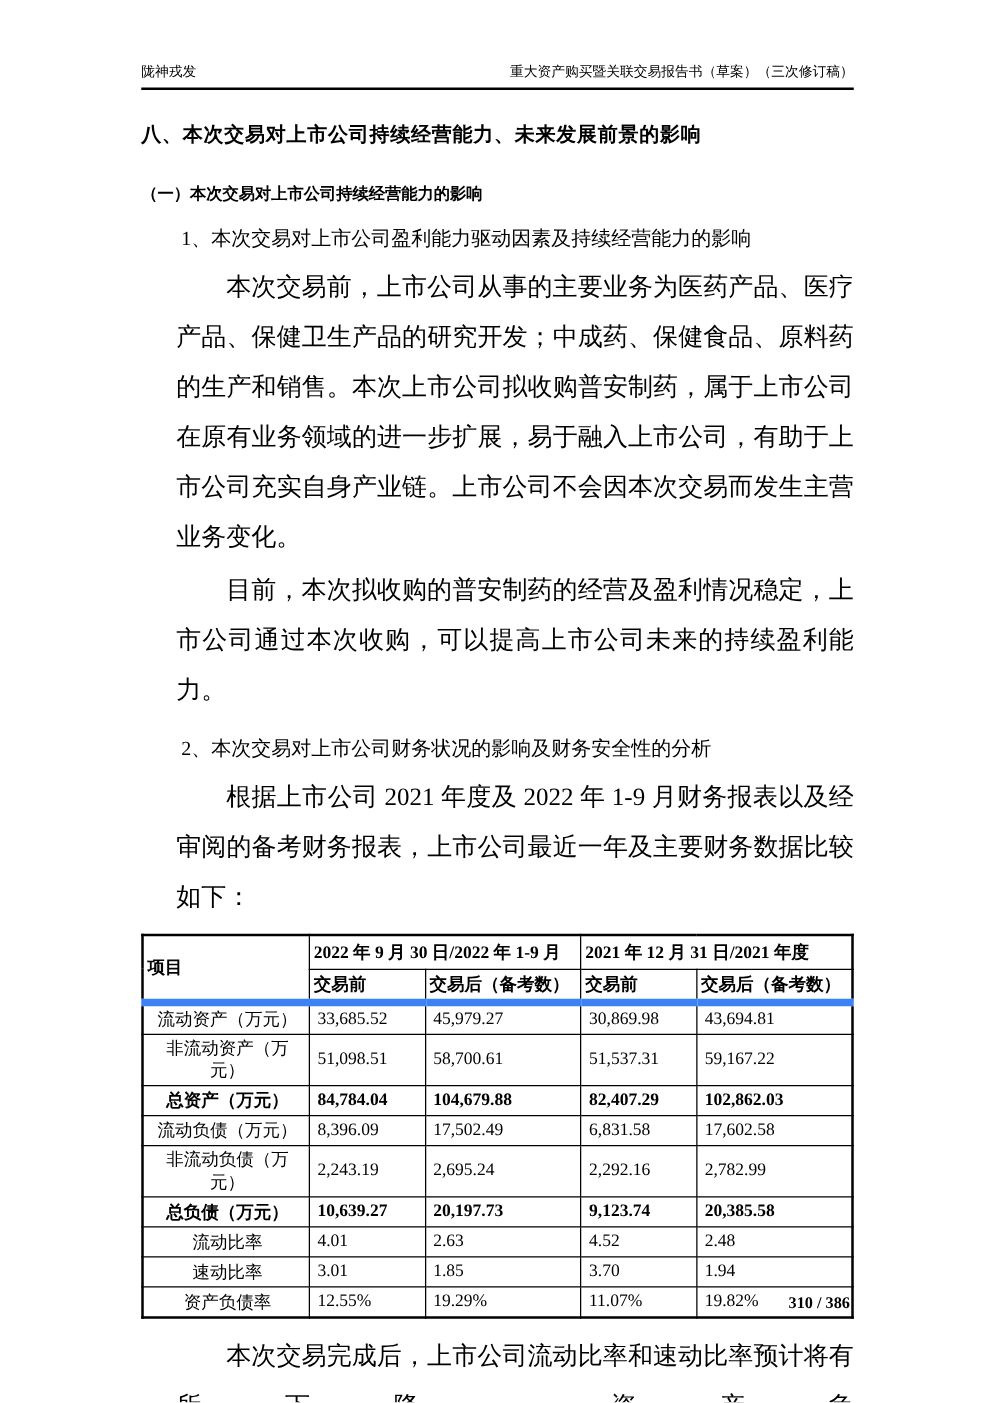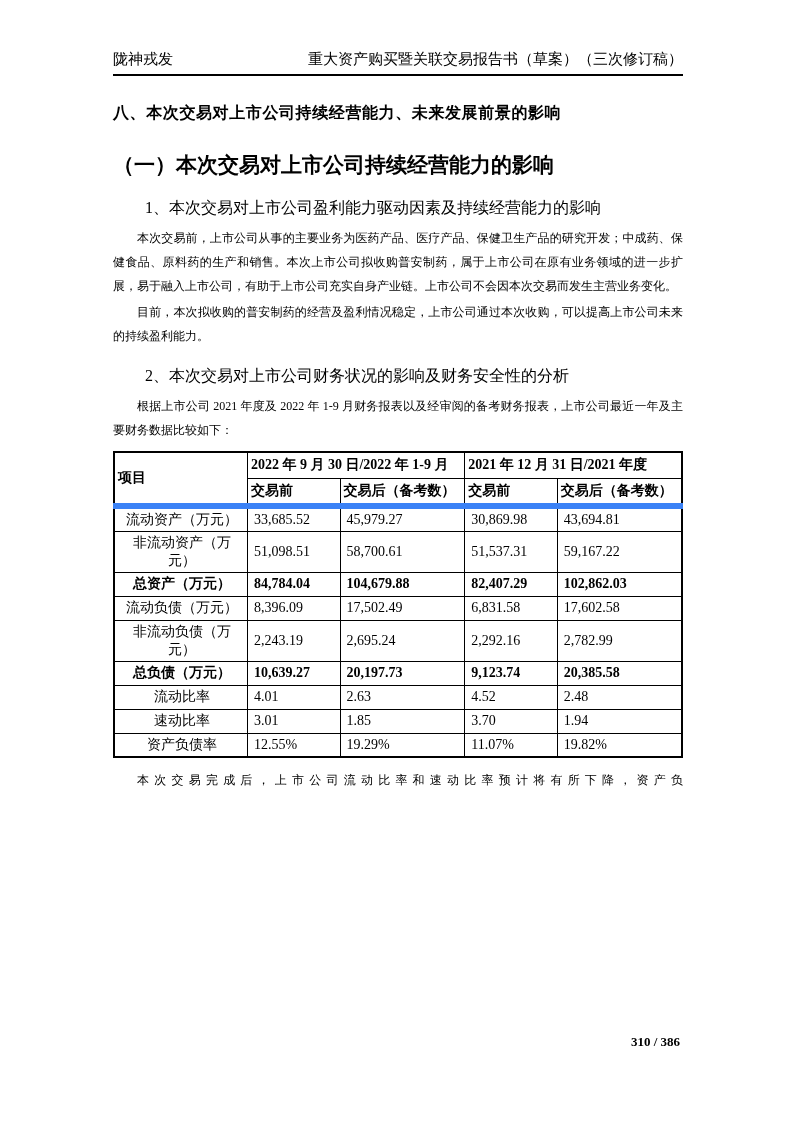--- a/index.html
+++ b/index.html
@@ -18,51 +18,52 @@
     position: absolute;
     left: 113px;
     right: 110px;
     top: 0;
   }
   .running-header {
     margin-top: 50px;
     display: flex;
     justify-content: space-between;
     align-items: center;
-    font-size: 15px;
+    font-size: 11px;
     padding-bottom: 5px;
     border-bottom: 2px solid #000;
   }
   .chapter-title {
     margin-top: 25px;
     font-family: "Liberation Sans", sans-serif;
     font-weight: 700;
     font-size: 16px;
     line-height: 1.45;
     letter-spacing: 0.6px;
   }
   .section-title {
     margin-top: 26px;
     font-family: "Liberation Sans", sans-serif;
     font-weight: 700;
-    font-size: 21px;
+    font-size: 13px;
     line-height: 1.4;
   }
   .item-title {
     margin-top: 12px;
     font-size: 16px;
     line-height: 2.0;
     text-indent: 2em;
   }
   p.body-para {
-    font-size: 12px;
+    font-size: 20px;
     line-height: 2.0;
     text-align: justify;
     text-indent: 2em;
     margin-top: 2px;
+    margin-left: 28px;
   }
   p.body-para.full-line { text-align-last: justify; }
   table.fin-table {
     width: 100%;
     margin-top: 9px;
     border-collapse: collapse;
     border: 2px solid #000;
     font-size: 14px;
   }
   .fin-table th, .fin-table td {

